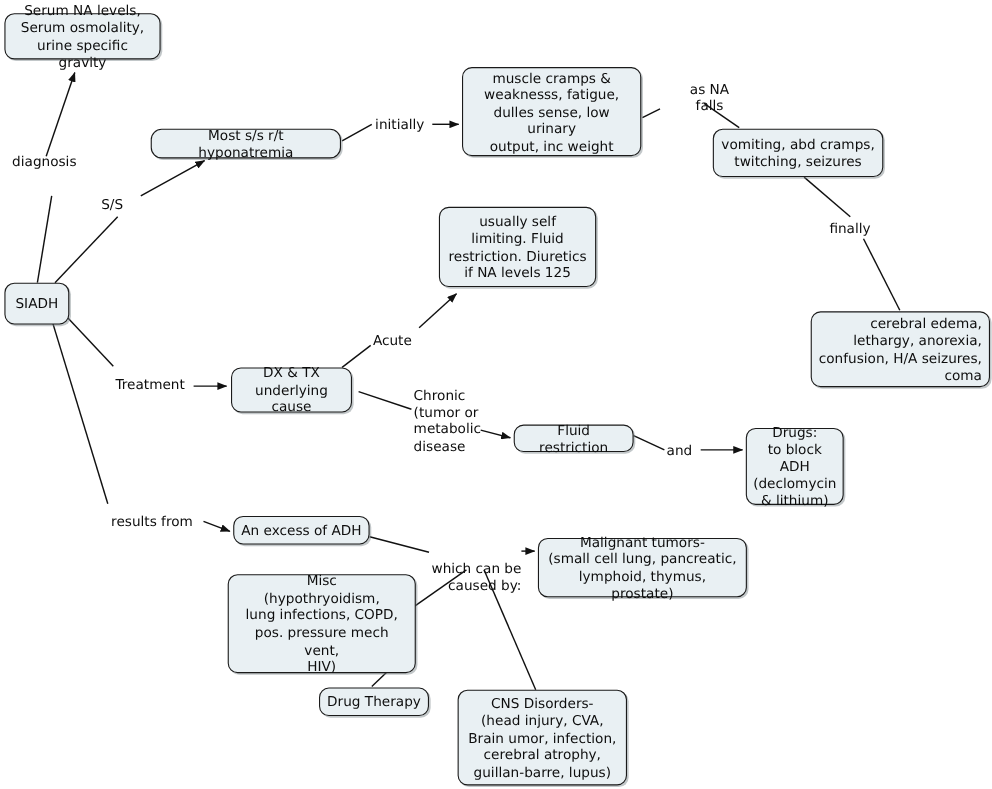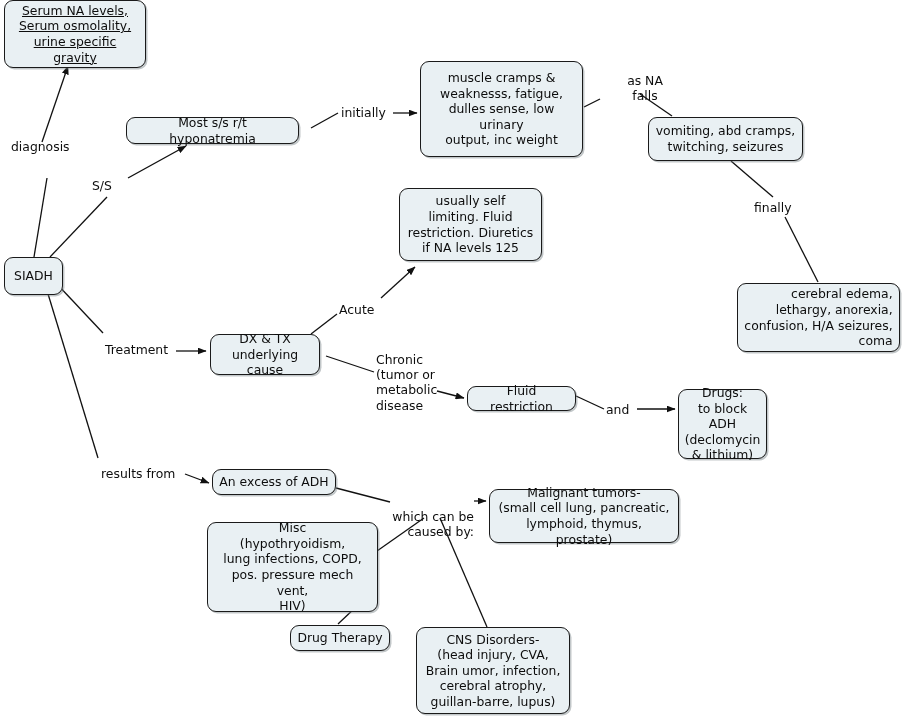--- a/index.html
+++ b/index.html
@@ -85,26 +85,26 @@
         <path d="M 185 474 L 209 483" marker-end="url(#arrowhead)"></path>
         <path d="M 336 488 L 390 502"></path>
         <path d="M 474 501 L 486 501" marker-end="url(#arrowhead)"></path>
         <path d="M 424 518 L 377 551"></path>
         <path d="M 440 518 L 487 627"></path>
         <path d="M 357 606 L 338 624"></path>
       </g>
   </svg>
 
   <div id="nodes-layer">
-      <div class="node" style="left: 4px; top: 0; width: 142px; height: 68px; text-decoration: underline;">Serum NA levels,
+      <div class="node" style="left: 4px; top: 12px; width: 142px; height: 42px;">Serum NA levels,
 Serum osmolality,
 urine specific gravity</div>
       <div class="node" style="left: 4px; top: 257px; width: 59px; height: 38px; text-align: center;">SIADH</div>
-      <div class="node" style="left: 126px; top: 117px; width: 173px; height: 27px;">Most s/s r/t hyponatremia</div>
-      <div class="node" style="left: 420px; top: 61px; width: 163px; height: 96px;">muscle cramps &amp;
+      <div class="node" style="left: 137px; top: 117px; width: 173px; height: 27px; border-radius: 10px;">Most s/s r/t hyponatremia</div>
+      <div class="node" style="left: 420px; top: 61px; width: 163px; height: 81px;">muscle cramps &amp;
 weaknesss, fatigue,
 dulles sense, low urinary
 output, inc weight</div>
       <div class="node" style="left: 648px; top: 117px; width: 155px; height: 44px;">vomiting, abd cramps,
 twitching, seizures</div>
       <div class="node" style="left: 737px; top: 283px; width: 163px; height: 69px; text-align: right;">cerebral edema,
 lethargy, anorexia,
 confusion, H/A seizures,
 coma</div>
       <div class="node" style="left: 399px; top: 188px; width: 143px; height: 73px;">usually self

